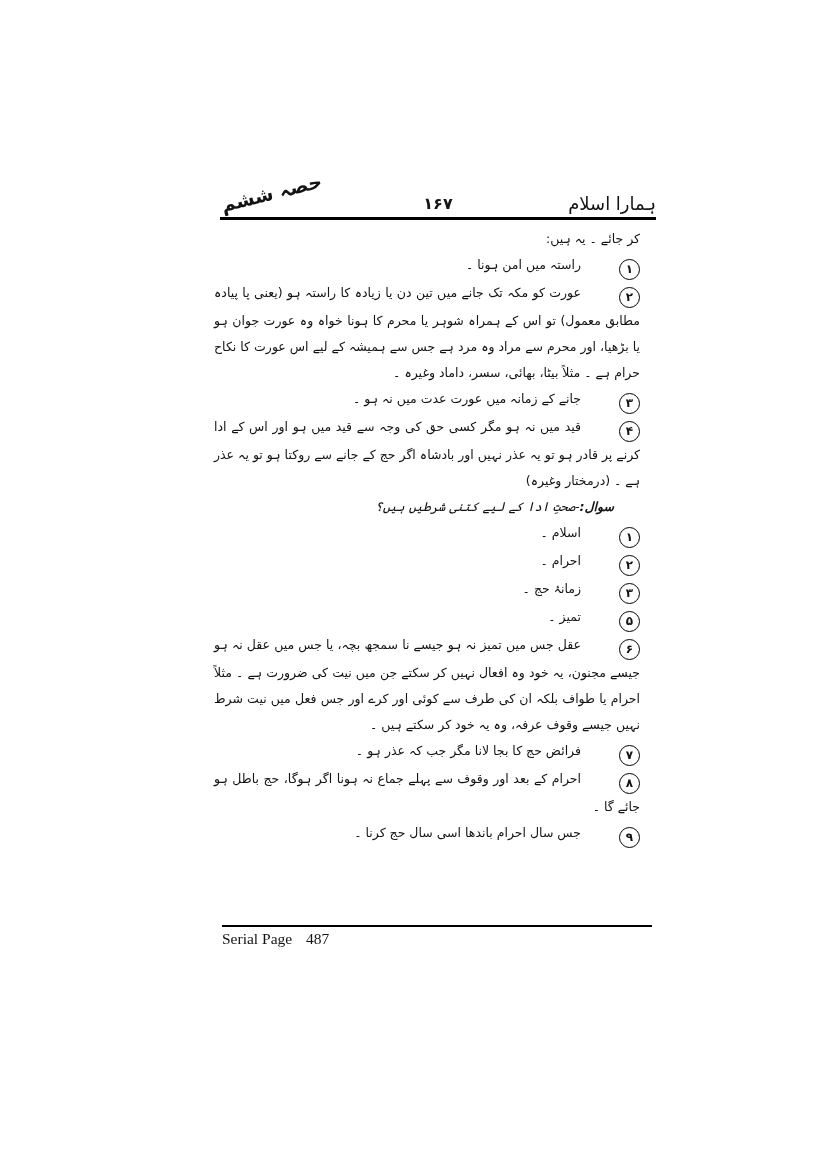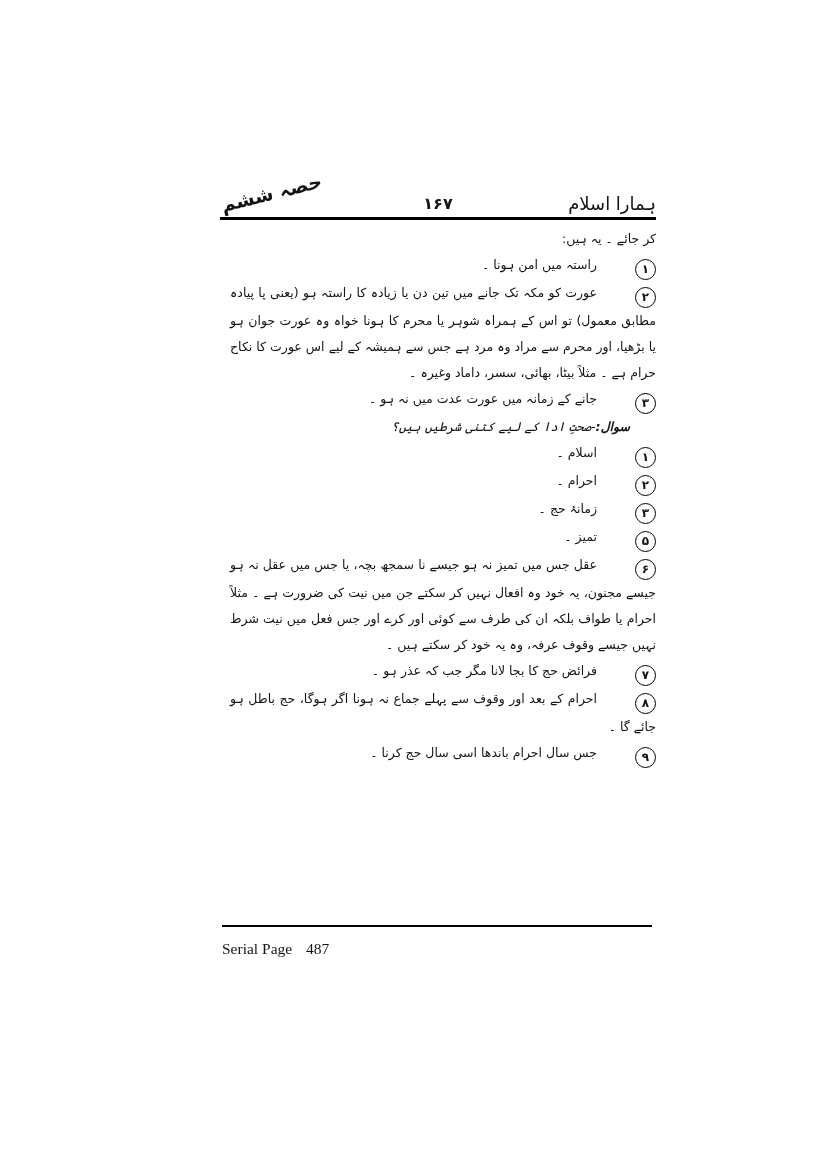--- a/index.html
+++ b/index.html
@@ -34,21 +34,21 @@
     transform-origin:left bottom;
     white-space:nowrap;
   }
   .hdr-rule{
     position:absolute;left:220px;top:217px;width:436px;height:0;
     border-top:3px solid #000;
   }
   
   .body-text{
     position:absolute;
-    left:230px;top:226px;width:426px;
+    left:214px;top:226px;width:426px;
     direction:rtl;
     font-size:12.5px;
     line-height:26px;
     text-align:justify;
   }
   .para{margin:0;}
   .para.indent{padding-right:26px;font-style:italic;}
   .badge{
     display:inline-block;
     width:19px;height:19px;
@@ -61,21 +61,21 @@
     margin-left:38px;
     vertical-align:-4px;
     text-align-last:center;
   }
   .qa-label{font-weight:bold;}
   
   .footer{
     position:absolute;
     left:222px;top:925px;width:430px;
     border-top:2px solid #000;
-    padding-top:13px;
+    padding-top:3px;
     font-family:"Liberation Serif",serif;
     font-size:15.5px;
     color:#141414;
     direction:ltr;
     text-align:left;
   }
   .footer .num{margin-left:10px;}
 </style>
 </head>
 <body>
@@ -87,20 +87,21 @@
     <div class="hdr-center">۱۶۷</div>
     <div class="hdr-left">حصہ ششم</div>
   </div>
   <div class="hdr-rule"></div>
 
   <div class="body-text">
       <div class="para"><span>کر جائے ۔ یہ ہیں:</span></div>
       <div class="para"><span class="badge">۱</span><span>راستہ میں امن ہونا ۔</span></div>
       <div class="para"><span class="badge">۲</span><span>عورت کو مکہ تک جانے میں تین دن یا زیادہ کا راستہ ہو (یعنی پا پیادہ مطابق معمول) تو اس کے ہمراہ شوہر یا محرم کا ہونا خواہ وہ عورت جوان ہو یا بڑھیا، اور محرم سے مراد وہ مرد ہے جس سے ہمیشہ کے لیے اس عورت کا نکاح حرام ہے ۔ مثلاً بیٹا، بھائی، سسر، داماد وغیرہ ۔</span></div>
       <div class="para"><span class="badge">۳</span><span>جانے کے زمانہ میں عورت عدت میں نہ ہو ۔</span></div>
+      <div class="para"><span class="badge">۴</span><span>قید میں نہ ہو مگر کسی حق کی وجہ سے قید میں ہو اور اس کے ادا کرنے پر قادر ہو تو یہ عذر نہیں اور بادشاہ اگر حج کے جانے سے روکتا ہو تو یہ عذر ہے ۔ (درمختار وغیرہ)</span></div>
       <div class="para indent"><b class="qa-label">سوال:</b><span>-صحتِ ادا کے لیے کتنی شرطیں ہیں؟</span></div>
       <div class="para"><span class="badge">۱</span><span>اسلام ۔</span></div>
       <div class="para"><span class="badge">۲</span><span>احرام ۔</span></div>
       <div class="para"><span class="badge">۳</span><span>زمانۂ حج ۔</span></div>
       <div class="para"><span class="badge">۵</span><span>تمیز ۔</span></div>
       <div class="para"><span class="badge">۶</span><span>عقل جس میں تمیز نہ ہو جیسے نا سمجھ بچہ، یا جس میں عقل نہ ہو جیسے مجنون، یہ خود وہ افعال نہیں کر سکتے جن میں نیت کی ضرورت ہے ۔ مثلاً احرام یا طواف بلکہ ان کی طرف سے کوئی اور کرے اور جس فعل میں نیت شرط نہیں جیسے وقوف عرفہ، وہ یہ خود کر سکتے ہیں ۔</span></div>
       <div class="para"><span class="badge">۷</span><span>فرائض حج کا بجا لانا مگر جب کہ عذر ہو ۔</span></div>
       <div class="para"><span class="badge">۸</span><span>احرام کے بعد اور وقوف سے پہلے جماع نہ ہونا اگر ہوگا، حج باطل ہو جائے گا ۔</span></div>
       <div class="para"><span class="badge">۹</span><span>جس سال احرام باندھا اسی سال حج کرنا ۔</span></div>
     </div>

